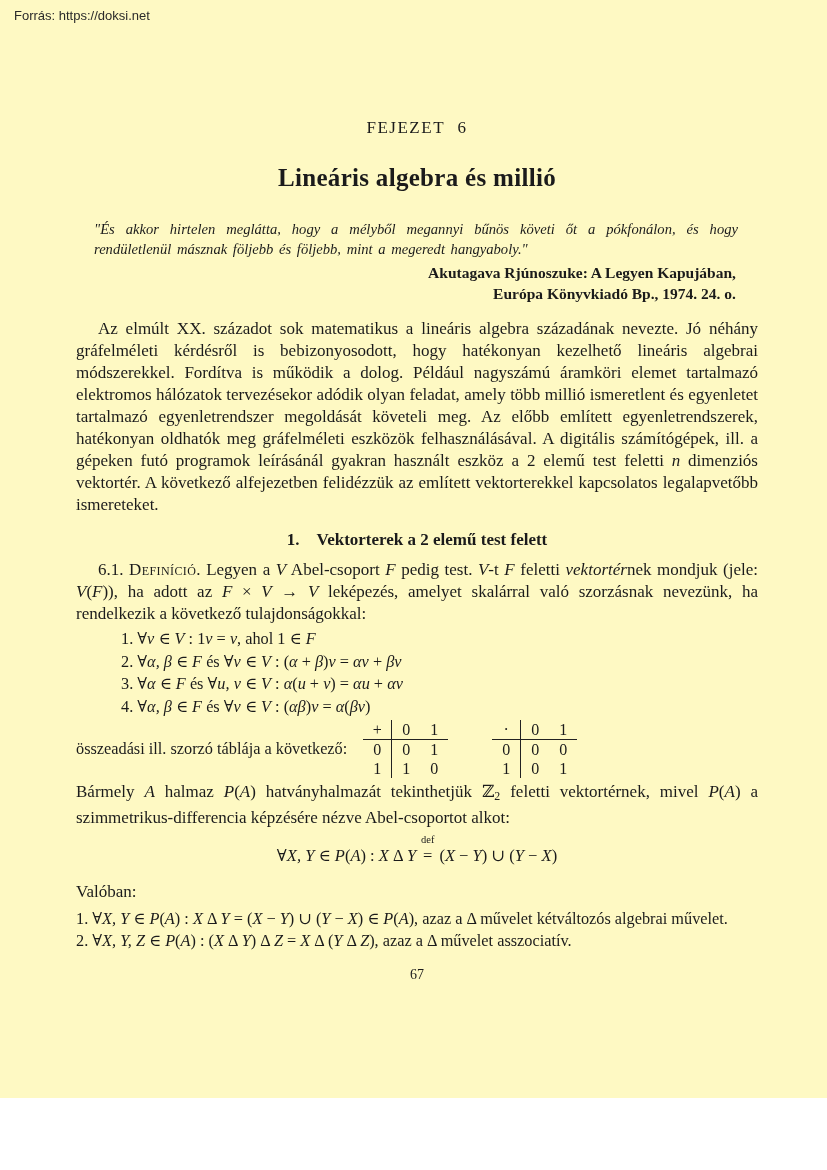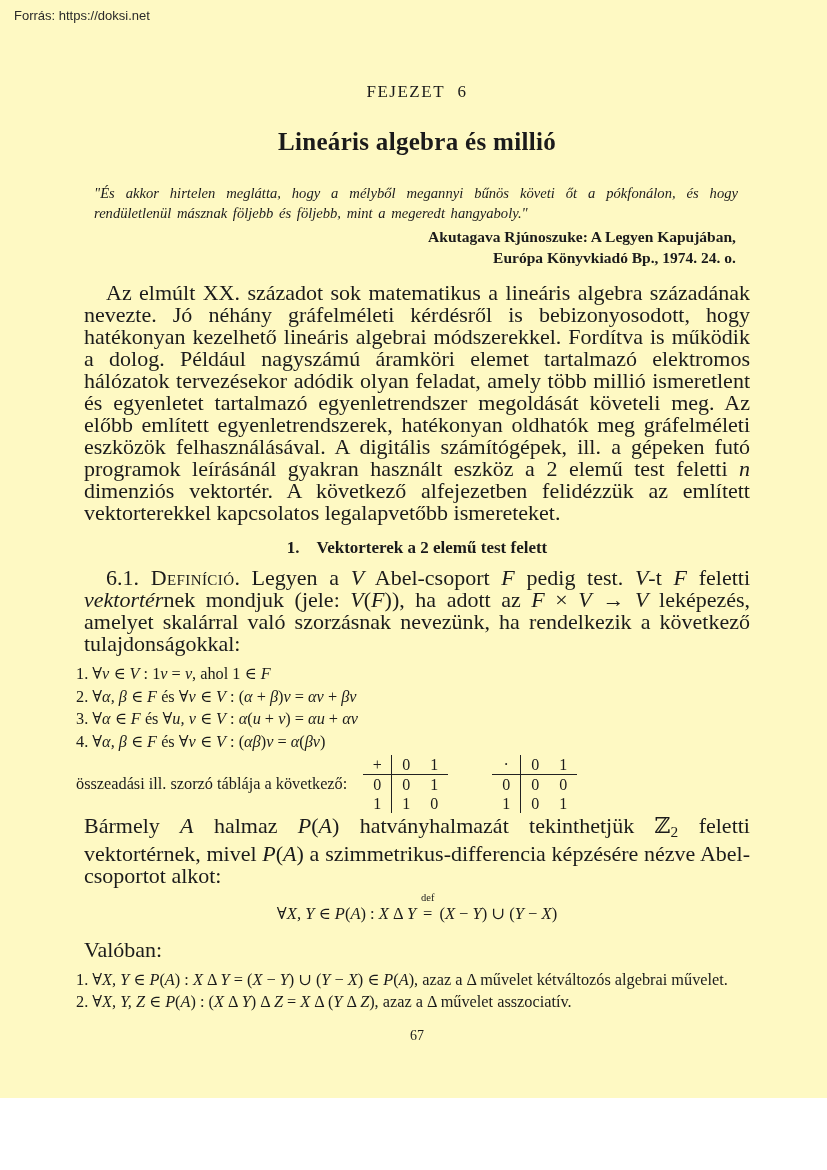--- a/index.html
+++ b/index.html
@@ -9,53 +9,53 @@
     background:#fef9c3;
     color:#1b1b1b;
     font-family:"Liberation Serif","DejaVu Serif",serif;
     overflow:hidden;
   }
   .source {
     position:absolute; top:8px; left:14px;
     font-family:"Liberation Sans","DejaVu Sans",sans-serif;
     font-size:13px; color:#2a2a2a;
   }
-  .content { width:682px; margin-left:76px; padding-top:82px; }
+  .content { width:682px; margin-left:76px; padding-top:118px; }
 
   .kicker {
     text-align:center; font-size:17px;
     letter-spacing:1.5px; word-spacing:7px;
   }
   .title {
     text-align:center; font-size:25px; font-weight:bold;
     margin:26px 0 0 0; letter-spacing:0.3px;
   }
   .quote {
     margin:27px 20px 0 18px;
     font-style:italic; font-size:14.6px; line-height:20px;
     text-align:justify; word-spacing:2px;
   }
   .attr {
     margin-top:3px; padding-right:22px;
     text-align:right; font-weight:bold;
     font-size:15.5px; line-height:21px;
   }
   .para {
-    font-size:22px; line-height:22px;
-    text-align:justify; margin:8px;
+    font-size:17px; line-height:22px;
+    text-align:justify; margin:0;
   }
   .indent { text-indent:22px; }
   .intro { margin-top:14px; }
   .section {
     text-align:center; font-size:17px; font-weight:bold;
     margin:14px 0 0 0;
   }
   .section .num { margin-right:13px; }
   .defpara { margin-top:9px; }
-  .axioms { margin-top:3px; }
+  .axioms { margin-top:3px;margin-left:45px; }
   .axiom {
     font-size:16.3px; line-height:22.5px;
     padding-left:22px; text-indent:-22px;
     text-align:justify;
   }
   .z2line { margin-top:9px; }
   .table-row { display:flex; align-items:center; margin-top:2px; }
   .caption { font-size:16.3px; white-space:nowrap; }
   .cayley { border-collapse:collapse; margin-left:16px; font-size:16px; }
   .cayley td { padding:0 8px; text-align:center; line-height:19px; min-width:12px; }

